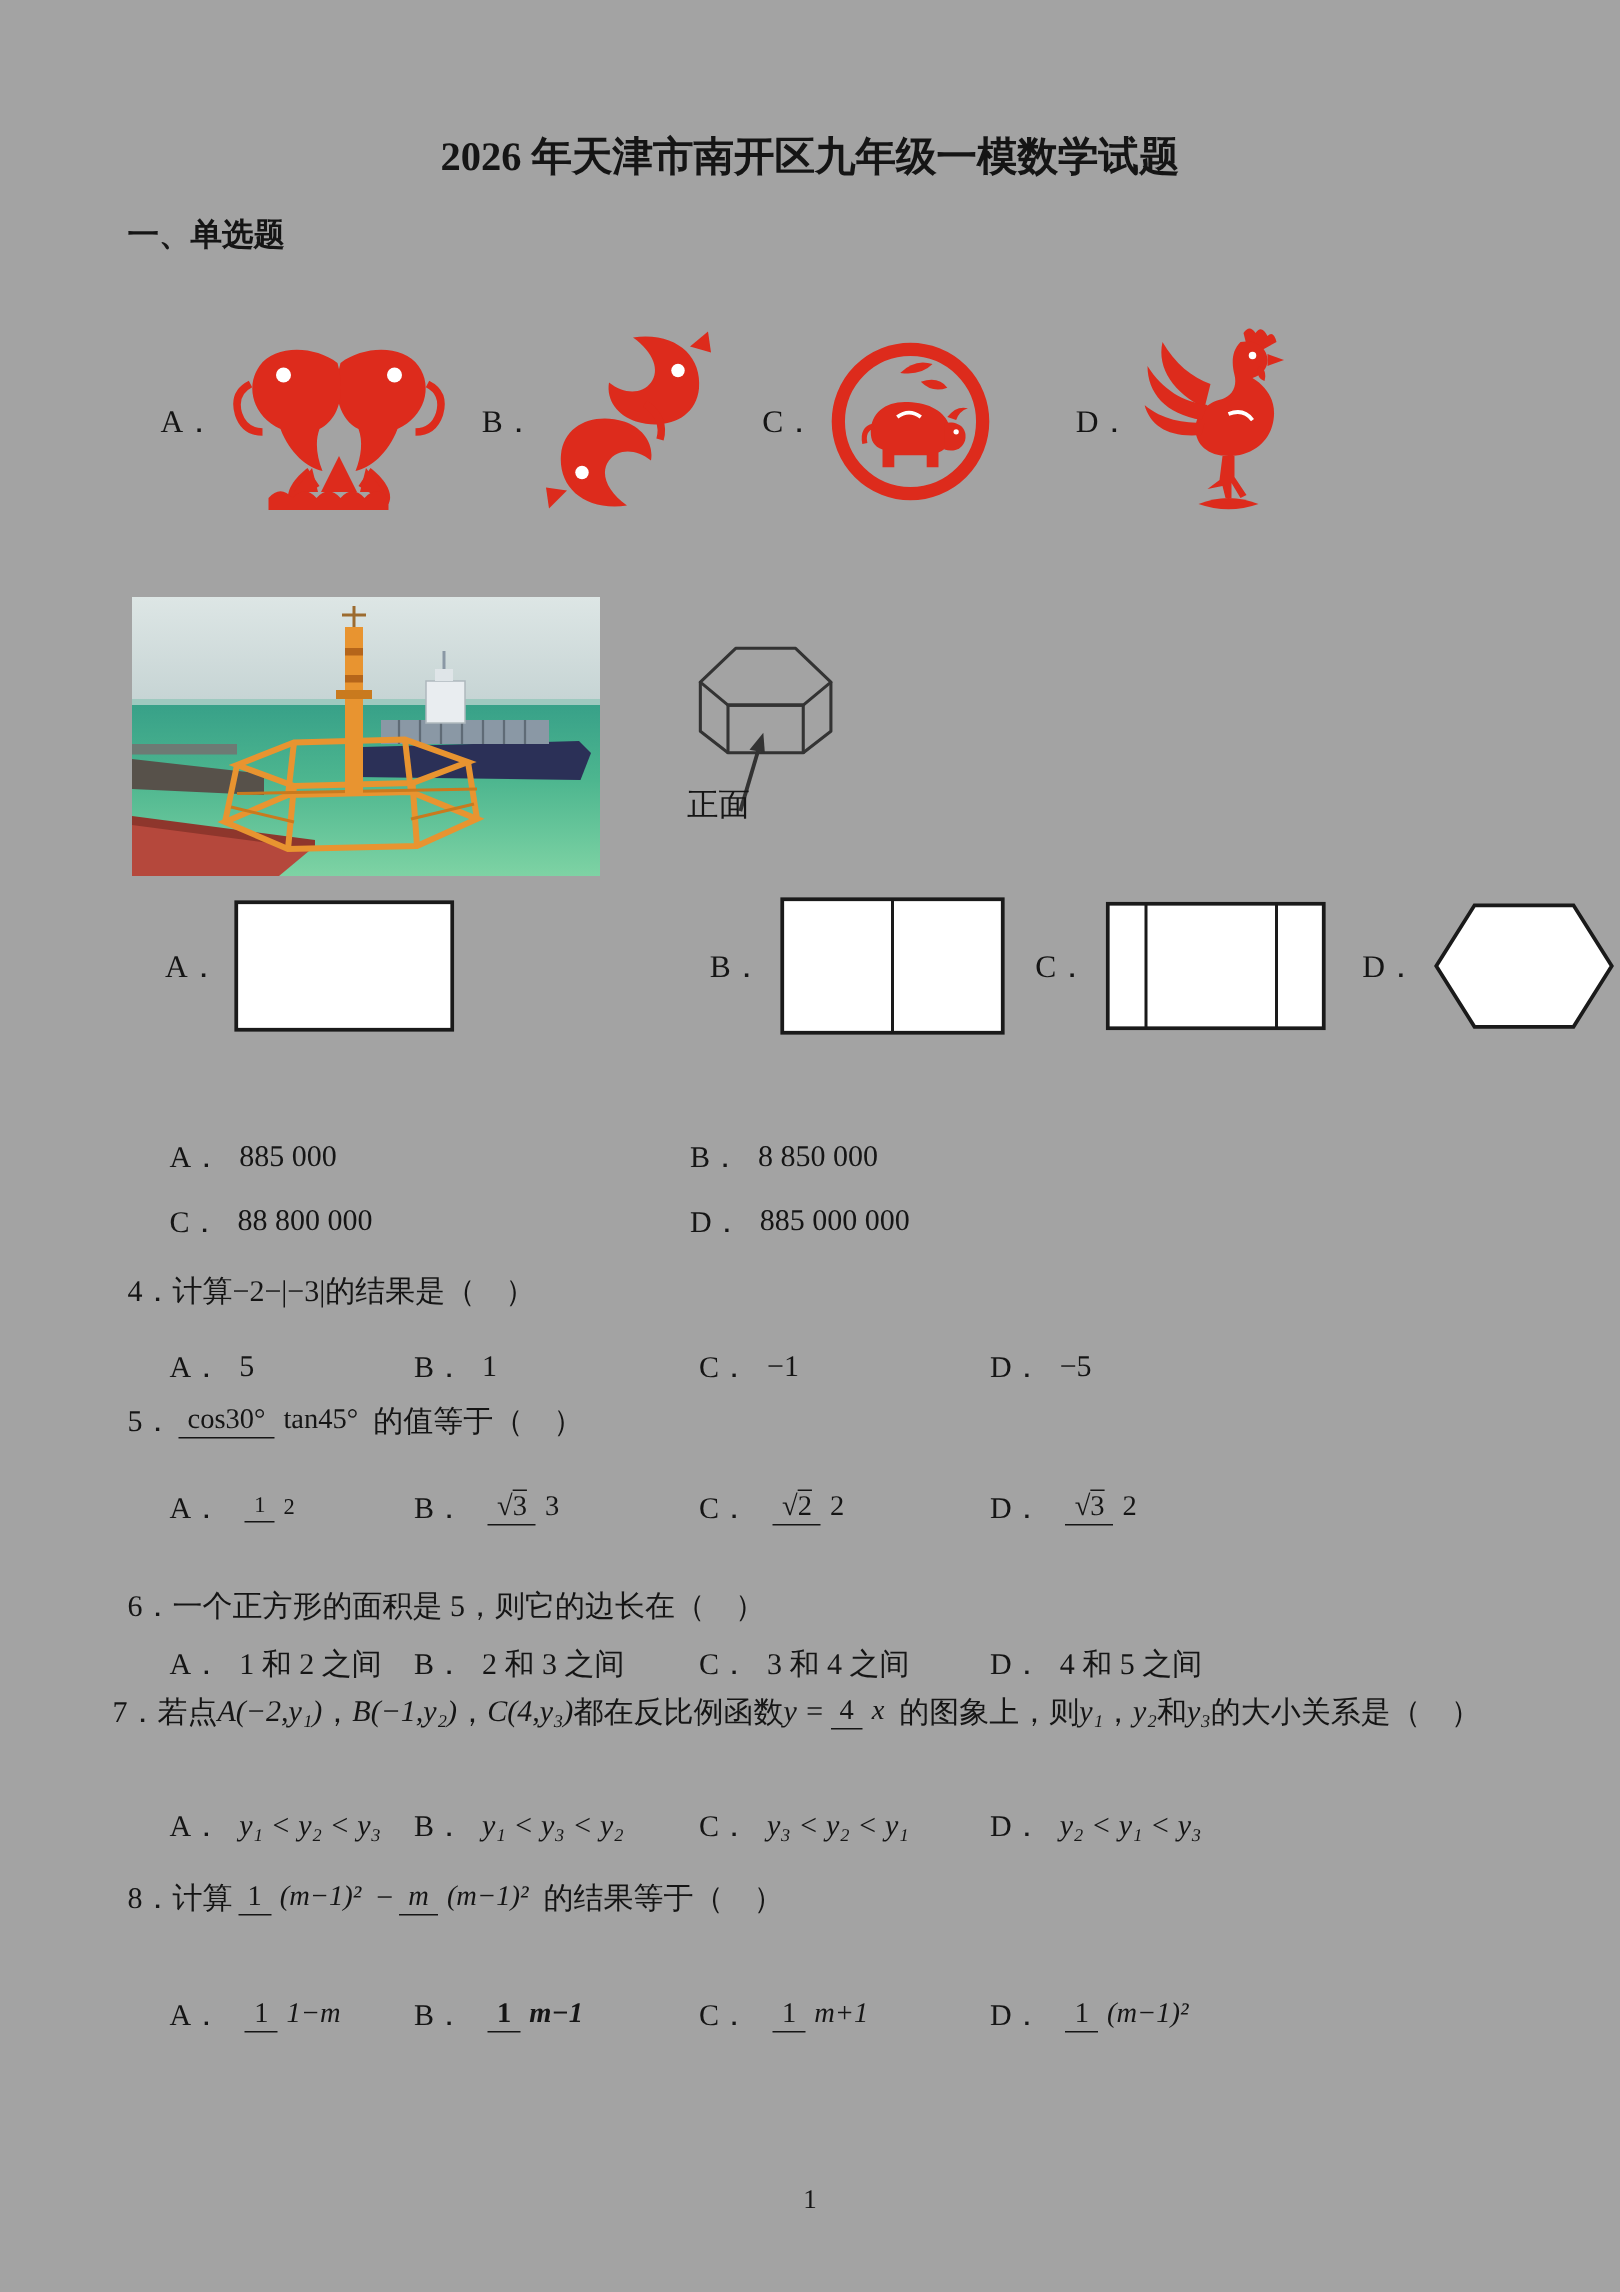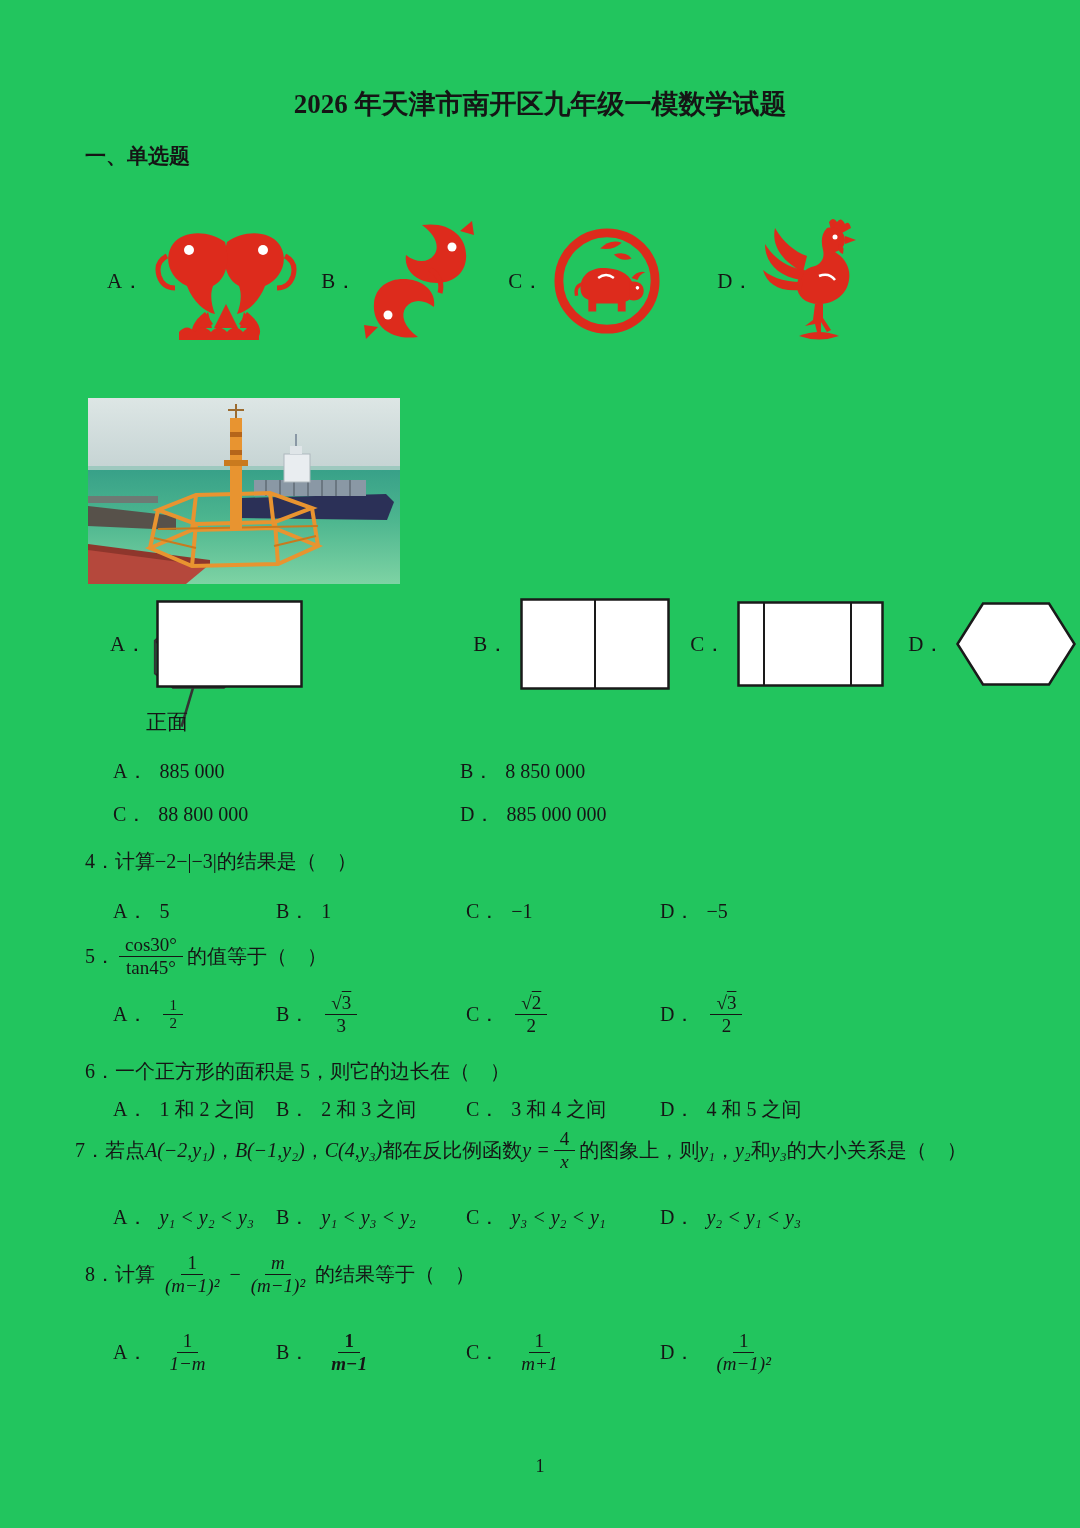--- a/index.html
+++ b/index.html
@@ -1,29 +1,29 @@
 <!DOCTYPE html>
 <html><head>
 <meta charset="utf-8">
 <style>
   html,body{margin:0;padding:0;background:#ffffff;}
-  .page{position:relative;width:1080px;height:1528px;background:#22c55e;overflow:hidden;
+  .page{position:relative;width:1080px;height:1528px;background:#a3a3a3;overflow:hidden;
         font-family:"Liberation Serif","DejaVu Serif",serif;color:#151515;}
   .abs{position:absolute;}
   .title{left:0;right:0;top:86px;text-align:center;font-size:27px;font-weight:700;line-height:36px;}
   .sec{left:85px;top:142px;font-size:21px;font-weight:700;line-height:28px;}
   .qtext{font-size:20px;line-height:30px;white-space:nowrap;}
   .mline{display:flex;align-items:center;font-size:20px;white-space:nowrap;}
   .optrow4{display:grid;grid-template-columns:163px 190px 194px auto;align-items:center;}
   .optrow2{display:grid;grid-template-columns:347px auto;row-gap:16px;}
   .opt{display:flex;align-items:center;gap:12px;font-size:20px;white-space:nowrap;}
   .optlab{flex:0 0 auto;}
   .imgrow{display:flex;align-items:center;}
   .shaperow{display:flex;align-items:center;}
-  .frac{display:inline-flex;flex-direction:column;align-items:center;line-height:1.18;font-size:19px;margin:0 4px;text-align:right;}
+  .frac{display:inline-flex;flex-direction:row;align-items:center;line-height:1.18;font-size:19px;margin:0 4px;text-align:right;}
   .frac .fn{padding:0 6px;border-bottom:1.6px solid #151515;}
   .frac .fd{padding:0 6px;}
   .fracsm{font-size:15px;}
   .rdc{text-decoration:overline;}
   .m{font-style:italic;}
   .b{font-weight:700;}
   .prismwrap{position:relative;margin-left:62px;margin-top:26px;width:120px;}
   .frontlab{position:absolute;left:-4px;top:98px;font-size:21px;}
   .pagenum{left:0;right:0;top:1456px;text-align:center;font-size:18px;}
   svg{display:block;}
@@ -93,21 +93,21 @@
           <path d="M38,72 C16,74 4,66 0,52 C12,62 26,64 40,64 Z"></path>
           <path d="M52,86 l-2,16 l-8,6 l10,-2 l2,8 l4,0 l0,-10 l6,10 l4,-2 l-8,-12 l0,-14 Z"></path>
           <path d="M36,118 q20,-8 40,0 q-20,7 -40,0 Z"></path>
         </g>
         <circle cx="72" cy="19" r="2.5" fill="#ffffff"></circle>
         <path d="M56,58 q10,-4 16,4" stroke="#ffffff" stroke-width="2.5" fill="none"></path>
       </svg>
     </div>
   </div>
 
-  <div class="abs" style="left:88px;top:398px;display:flex;flex-direction:column;">
+  <div class="abs" style="left:88px;top:398px;display:flex;">
     <svg width="312" height="186" viewBox="0 0 312 186">
       <defs>
         <linearGradient id="skyg" x1="0" y1="0" x2="0" y2="1">
           <stop offset="0" stop-color="#dde6e5"></stop>
             <stop offset="1" stop-color="#c6d4d4"></stop>
         </linearGradient>
         <linearGradient id="seag" x1="0" y1="0" x2="0" y2="1">
           <stop offset="0" stop-color="#37a088"></stop>
             <stop offset="0.45" stop-color="#4db68f"></stop>
             <stop offset="1" stop-color="#7ed3a4"></stop>

